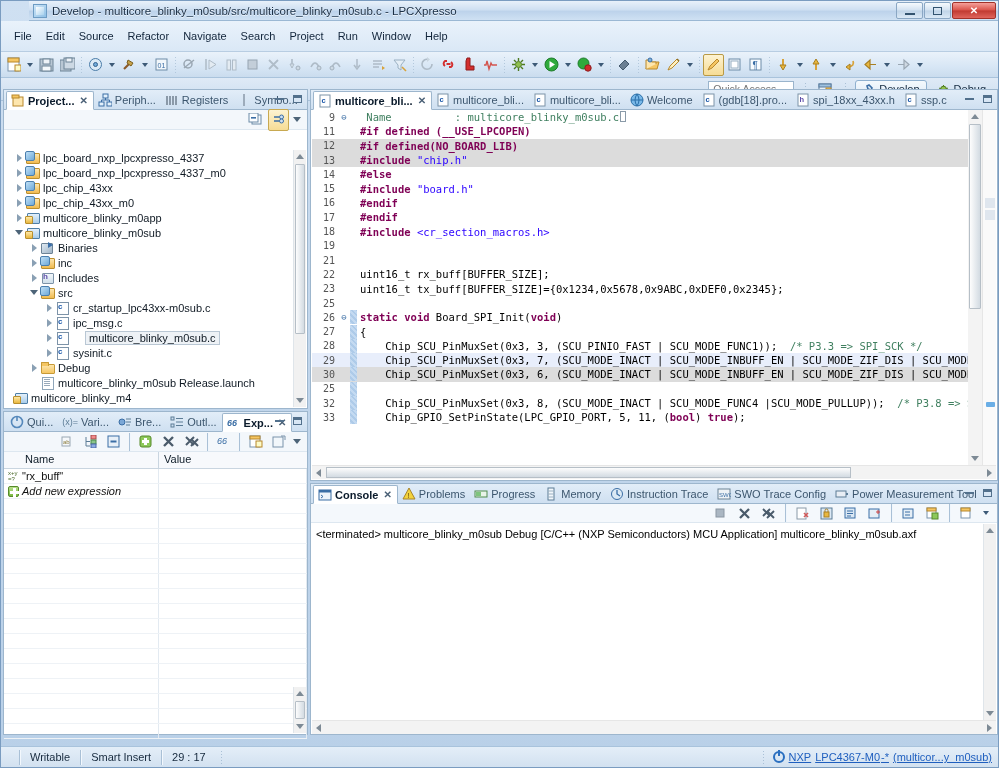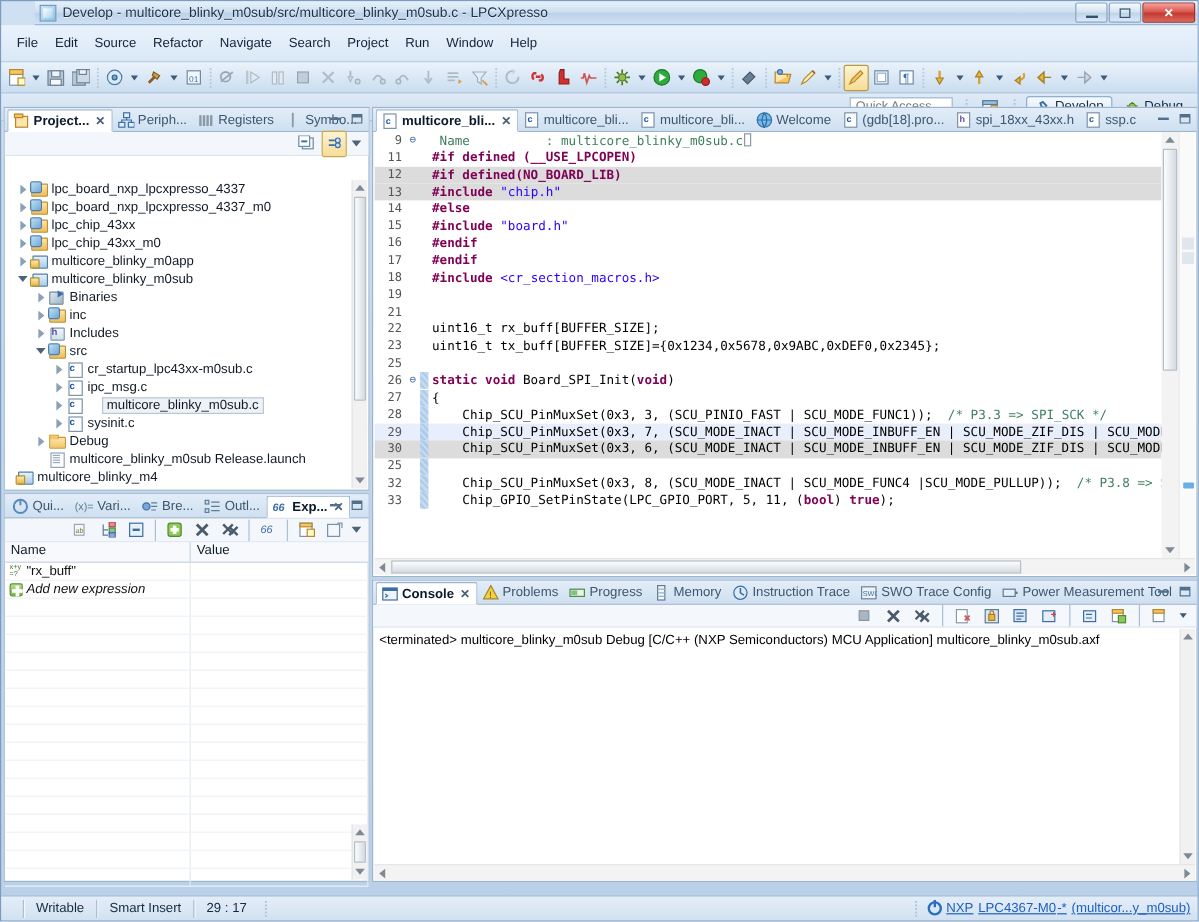--- a/index.html
+++ b/index.html
@@ -223,21 +223,21 @@
             border:1px solid #b6bfc7; border-radius:1px;}
   .sarrow { position:absolute; left:0; right:0; height:13px; display:flex;align-items:center;justify-content:center; }
   .sarrow .up{width:0;height:0;border-left:4px solid transparent;border-right:4px solid transparent;border-bottom:5px solid #7d8a95;}
   .sarrow .dn{width:0;height:0;border-left:4px solid transparent;border-right:4px solid transparent;border-top:5px solid #7d8a95;}
 
   
   #expr-panel { left:2px; top:322px; width:305px; height:324px; }
   .exp-head {
     display:flex; height:17px; border-bottom:1px solid #c9d5e0; background:#f7f9fc; font-size:11px;
   }
-  .exp-head .c1 { width:155px; padding:1px 5px; color:#0d1b27; border-right:1px solid #c9d5e0;}
+  .exp-head .c1 { width:155px; padding:1px 21px; color:#0d1b27; border-right:1px solid #c9d5e0;}
   .exp-head .c2 { flex:1; padding:1px 5px; color:#0d1b27; }
   .exp-row { display:flex; height:15px; border-bottom:1px solid #eef2f6; font-size:11px; }
   .exp-row .c1 { width:155px; padding-left:18px; border-right:1px solid #e3eaf1; position:relative; color:#111; display:flex;align-items:center;}
   .exp-row .c2 { flex:1; border-right:1px solid #e3eaf1;}
   .exp-row.italic .c1 { font-style:italic; }
   .xy-ico { position:absolute; left:4px; top:1px; width:12px;height:12px;font-size:6px;color:#4a6a2a;line-height:6px;}
   .plus-ico { position:absolute; left:4px; top:2px; width:11px;height:11px;
               background:linear-gradient(to bottom,#b7e08a,#79b83f);border:1px solid #568a2a;border-radius:2px;}
   .plus-ico::after{content:"";position:absolute;left:4px;top:1px;width:3px;height:9px;background:#fff;}
   .plus-ico::before{content:"";position:absolute;left:1px;top:4px;width:9px;height:3px;background:#fff;}

